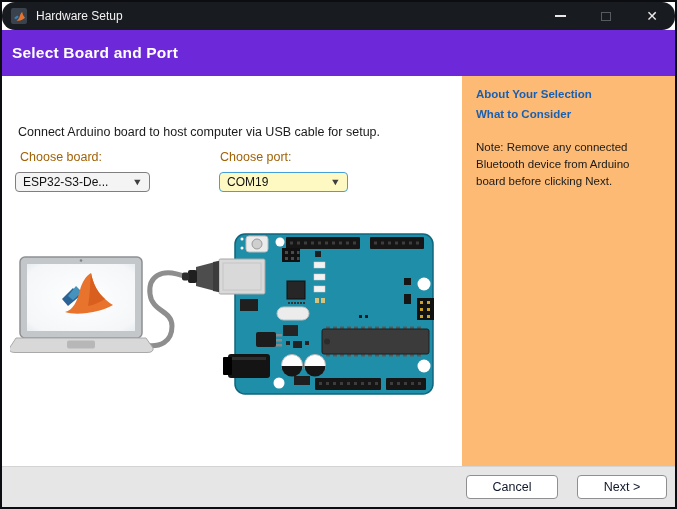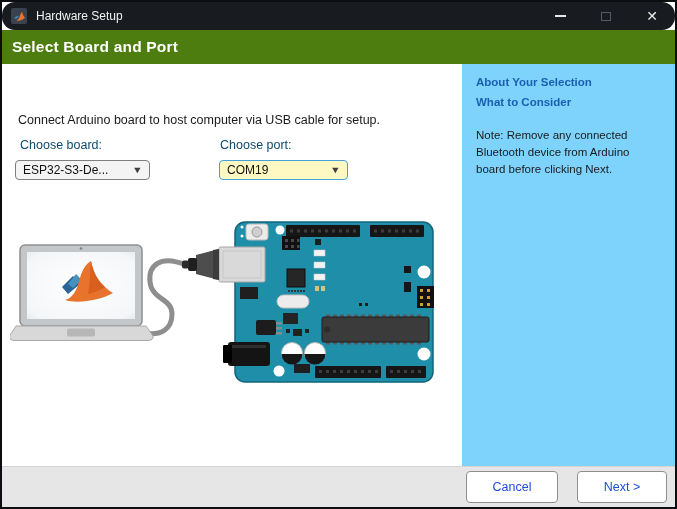--- a/index.html
+++ b/index.html
@@ -14,42 +14,42 @@
   
   .titlebar { height:28px; background:#181b20; display:flex; align-items:center; padding-left:9px; flex:0 0 auto;border-radius:13px; }
   .app-icon { width:16px; height:16px; display:inline-flex; }
   .titlebar .title { color:#f2f2f2; font-size:12px; margin-left:9px; }
   .controls { margin-left:auto; display:flex; height:100%; }
   .ctrl { width:46px; height:100%; background:transparent; border:none; display:flex; align-items:center; justify-content:center; padding:0; cursor:pointer; }
   .dash { width:11px; height:2px; background:#e8e8e8; }
   .sq { width:10px; height:9px; border:1.5px solid #565b61; }
   .close-glyph { color:#eaeaea; font-size:14px; line-height:1; }
   
-  .header { height:34px; background:#4d7c0f; display:flex; align-items:center; padding:0 10px; flex:0 0 auto; }
+  .header { height:46px; background:#6d28d9; display:flex; align-items:center; padding:0 10px; flex:0 0 auto; }
   .header h1 { color:#fff; font-size:15.5px; font-weight:bold; margin:0; letter-spacing:.2px; }
   
   .bodyrow { flex:1; display:flex; min-height:0; }
   .main { width:460px; position:relative; background:#fff; flex:0 0 auto; }
   .instruction { position:absolute; left:16px; top:49px; font-size:12.5px; color:#1a1a1a; margin:0; }
-  .field-label { position:absolute; top:74px; font-size:12.5px; color:#0c4a6e; }
+  .field-label { position:absolute; top:74px; font-size:12.5px; color:#a16207; }
   .label-board { left:18px; }
   .label-port  { left:218px; }
   .dd { position:absolute; top:96px; height:20px; border-radius:4px; display:flex; align-items:center; justify-content:space-between; padding:0 7px; font-size:12px; color:#111; cursor:pointer; }
   .dd-board { left:13px;  width:135px; background:#f4f4f4; border:1px solid #7f7f7f; }
   .dd-port  { left:217px; width:129px; background:#fef9c3; border:1.5px solid #44a0d9; }
   .dd .arrow { font-size:9px; color:#3f3f3f; transform:scaleX(1.2); }
   .illustration { position:absolute; left:8px; top:150px; }
   
-  .sidebar { flex:1; background:#7dd3fc; padding:10px 14px 10px 14px; font-size:11.5px; line-height:17px; color:#1a1a1a; }
+  .sidebar { flex:1; background:#fdba74; padding:10px 14px 10px 14px; font-size:11.5px; line-height:17px; color:#1a1a1a; }
   .sidebar h2 { font-size:11.5px; color:#1a5fb0; margin:0 0 3px 0; font-weight:bold; }
   .sidebar p { margin:0 0 11px 0; }
   .sidebar p.note { margin-top:16px; }
   
   .footer { height:41px; background:#e6e6e6; border-top:1px solid #d4d4d4; display:flex; align-items:center; justify-content:flex-end; gap:19px; padding-right:8px; flex:0 0 auto; }
-  .btn { width:92px; height:32px; background:#fff; border:1px solid #8f8f8f; border-radius:4px; font-size:12.5px; color:#1d4ed8; font-family:inherit; cursor:pointer; }
+  .btn { width:92px; height:24px; background:#fff; border:1px solid #8f8f8f; border-radius:4px; font-size:12.5px; color:#0f172a; font-family:inherit; cursor:pointer; }
   .btn-next { width:90px; }
 </style>
 </head>
 <body>
 
 <div class="window">
 
   <div class="titlebar">
     <span class="app-icon">
       <svg viewBox="0 0 16 16" width="16" height="16">

